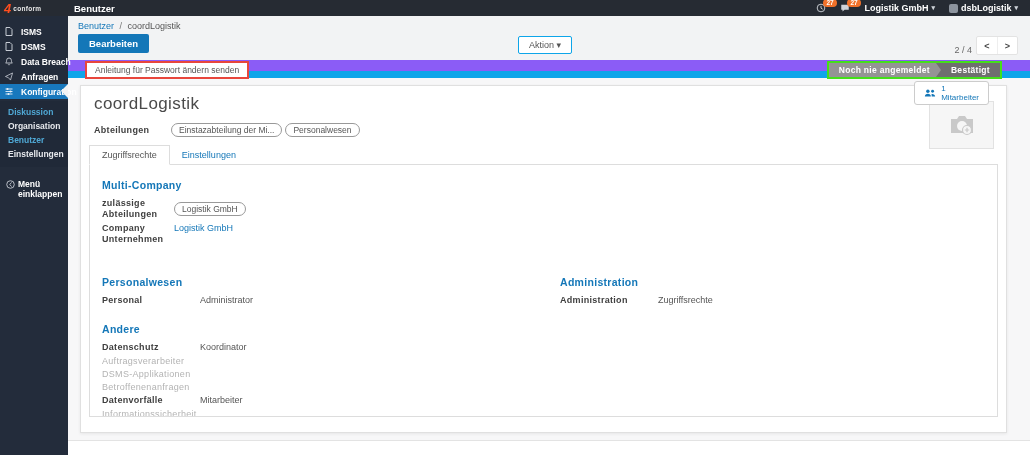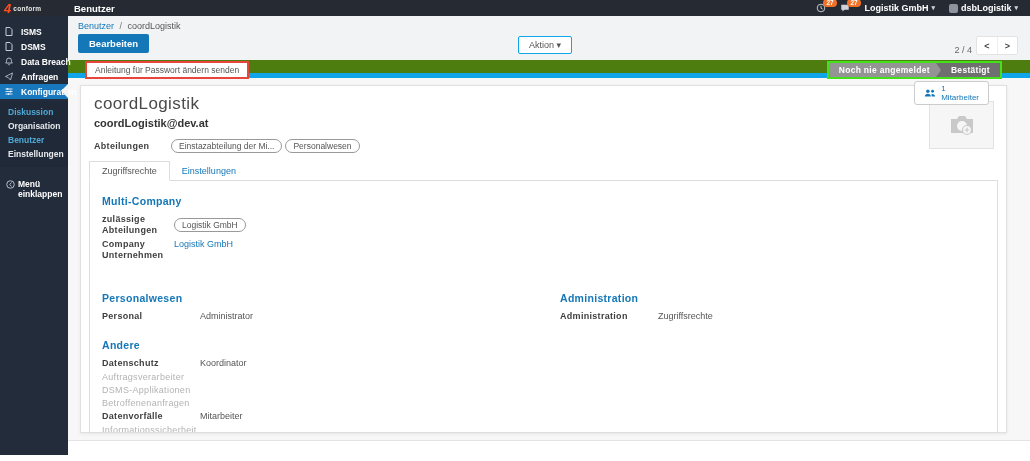--- a/index.html
+++ b/index.html
@@ -41,21 +41,21 @@
   .bc-cur { color:#555; }
   .btn-edit { position:absolute; left:10px; top:18px; background:#1477b8; color:#fff; border:none; font-size:9.5px; font-weight:bold; padding:4px 11px; border-radius:2px; cursor:pointer; font-family:inherit; }
   .btn-action { position:absolute; left:450px; top:20px; background:#fff; color:#555; border:1px solid #0ea5e9; font-size:9px; padding:3px 10px; border-radius:2px; cursor:pointer; font-family:inherit; }
   .pager { position:absolute; right:12px; top:20px; display:flex; align-items:flex-end; gap:4px; }
   .pager-count { font-size:9px; color:#666; }
   .pager-btns { display:flex; background:#fff; border:1px solid #e3e3e3; border-radius:2px; }
   .pager-btn { width:20px; height:17px; display:flex; align-items:center; justify-content:center; font-size:9px; font-weight:bold; color:#444; cursor:pointer; }
   .pager-btn + .pager-btn { border-left:1px solid #eee; }
 
   
-  .abar { position:absolute; left:68px; top:60px; width:962px; height:18px; background:#4d7c0f; border-bottom:5px solid #0ea5e9; z-index:10; }
+  .abar { position:absolute; left:68px; top:60px; width:962px; height:18px; background:#8b5cf6; border-bottom:7px solid #0ea5e9; z-index:10; }
   .btn-pass { position:absolute; left:17px; top:1px; background:#fff; color:#555; border:2px solid #e8463c; font-size:8.5px; padding:2px 8px; cursor:pointer; font-family:inherit; }
   .statusbar { position:absolute; right:28px; top:1px; display:flex; border:2px solid #44e019; }
   .st-step { color:#fff; font-size:8.5px; font-weight:bold; letter-spacing:.3px; padding:2px 10px; cursor:pointer; }
   .st-step.s0 { background:#949494; padding-right:6px; }
   .st-step.s1 { background:#6f6f6f; padding-left:10px; }
   .st-arrow { width:0; height:0; border-top:7px solid transparent; border-bottom:7px solid transparent; border-left:5px solid #949494; background:#6f6f6f; }
 
   
   .content { position:absolute; left:68px; top:78px; width:962px; height:363px; background:#f7f7f8; border-bottom:1px solid #e3e3e3; z-index:5; }
   .sheet { position:absolute; left:12px; top:7px; width:927px; height:348px; background:#fff; border:1px solid #e0e0e0; box-shadow:0 1px 3px rgba(0,0,0,.07); padding:8px 0 0 13px; }
@@ -232,21 +232,20 @@
       <div class="imgbox">
         <svg viewBox="0 0 30 24">
             <path d="M4 6h6l2-3h6l2 3h6v14H4z" fill="#c9c9c9"></path>
             <circle cx="15" cy="13" r="5" fill="#f6f6f6"></circle>
             <circle cx="20" cy="17" r="4.5" fill="#f6f6f6" stroke="#c9c9c9" stroke-width="1.2"></circle>
             <path d="M20 14.8v4.4M17.8 17h4.4" stroke="#c9c9c9" stroke-width="1.2"></path>
           </svg>
       </div>
 
       <div class="sheet-title">coordLogistik</div>
-      <div class="sheet-email">coordLogistik@dev.at</div>
 
       <div class="dept-row">
         <span class="dept-label">Abteilungen</span>
         <span class="tag">Einstazabteilung der Mi...</span>
         <span class="tag">Personalwesen</span>
       </div>
 
       <div class="nav">
         <span class="tab on">Zugriffsrechte</span>
         <span class="tab off">Einstellungen</span>

